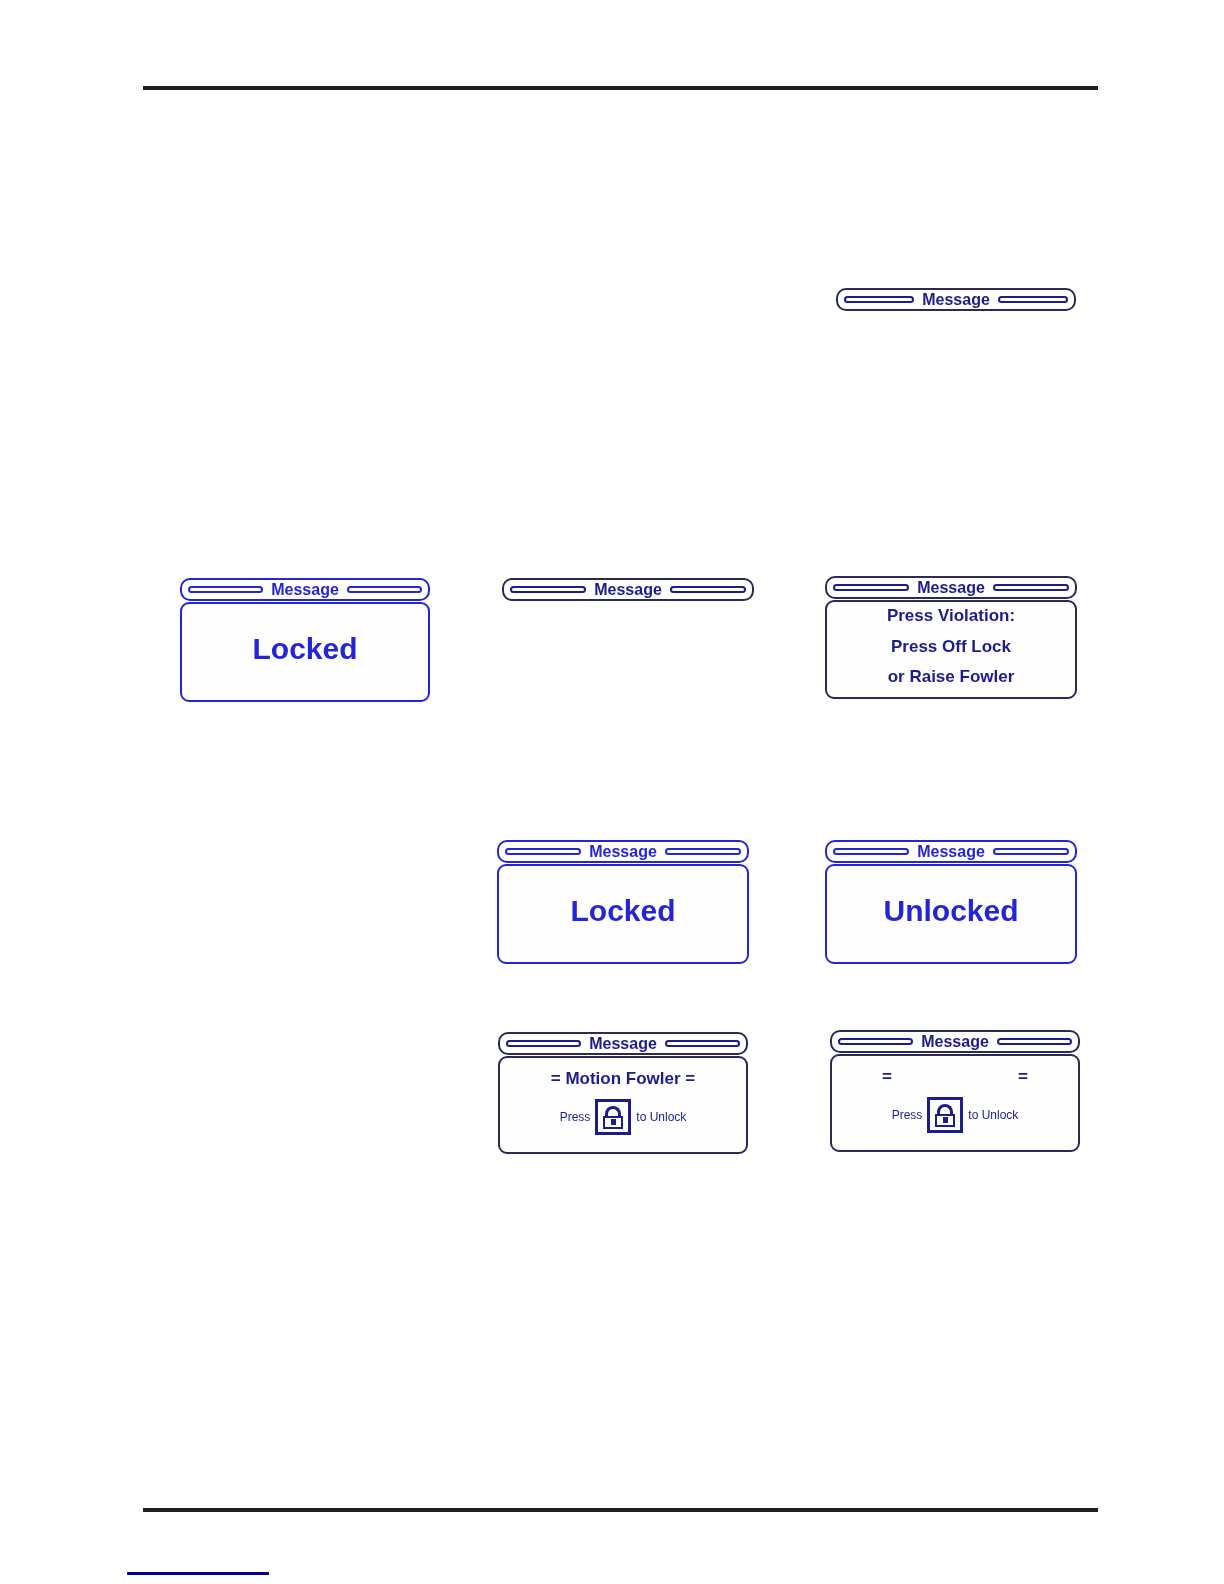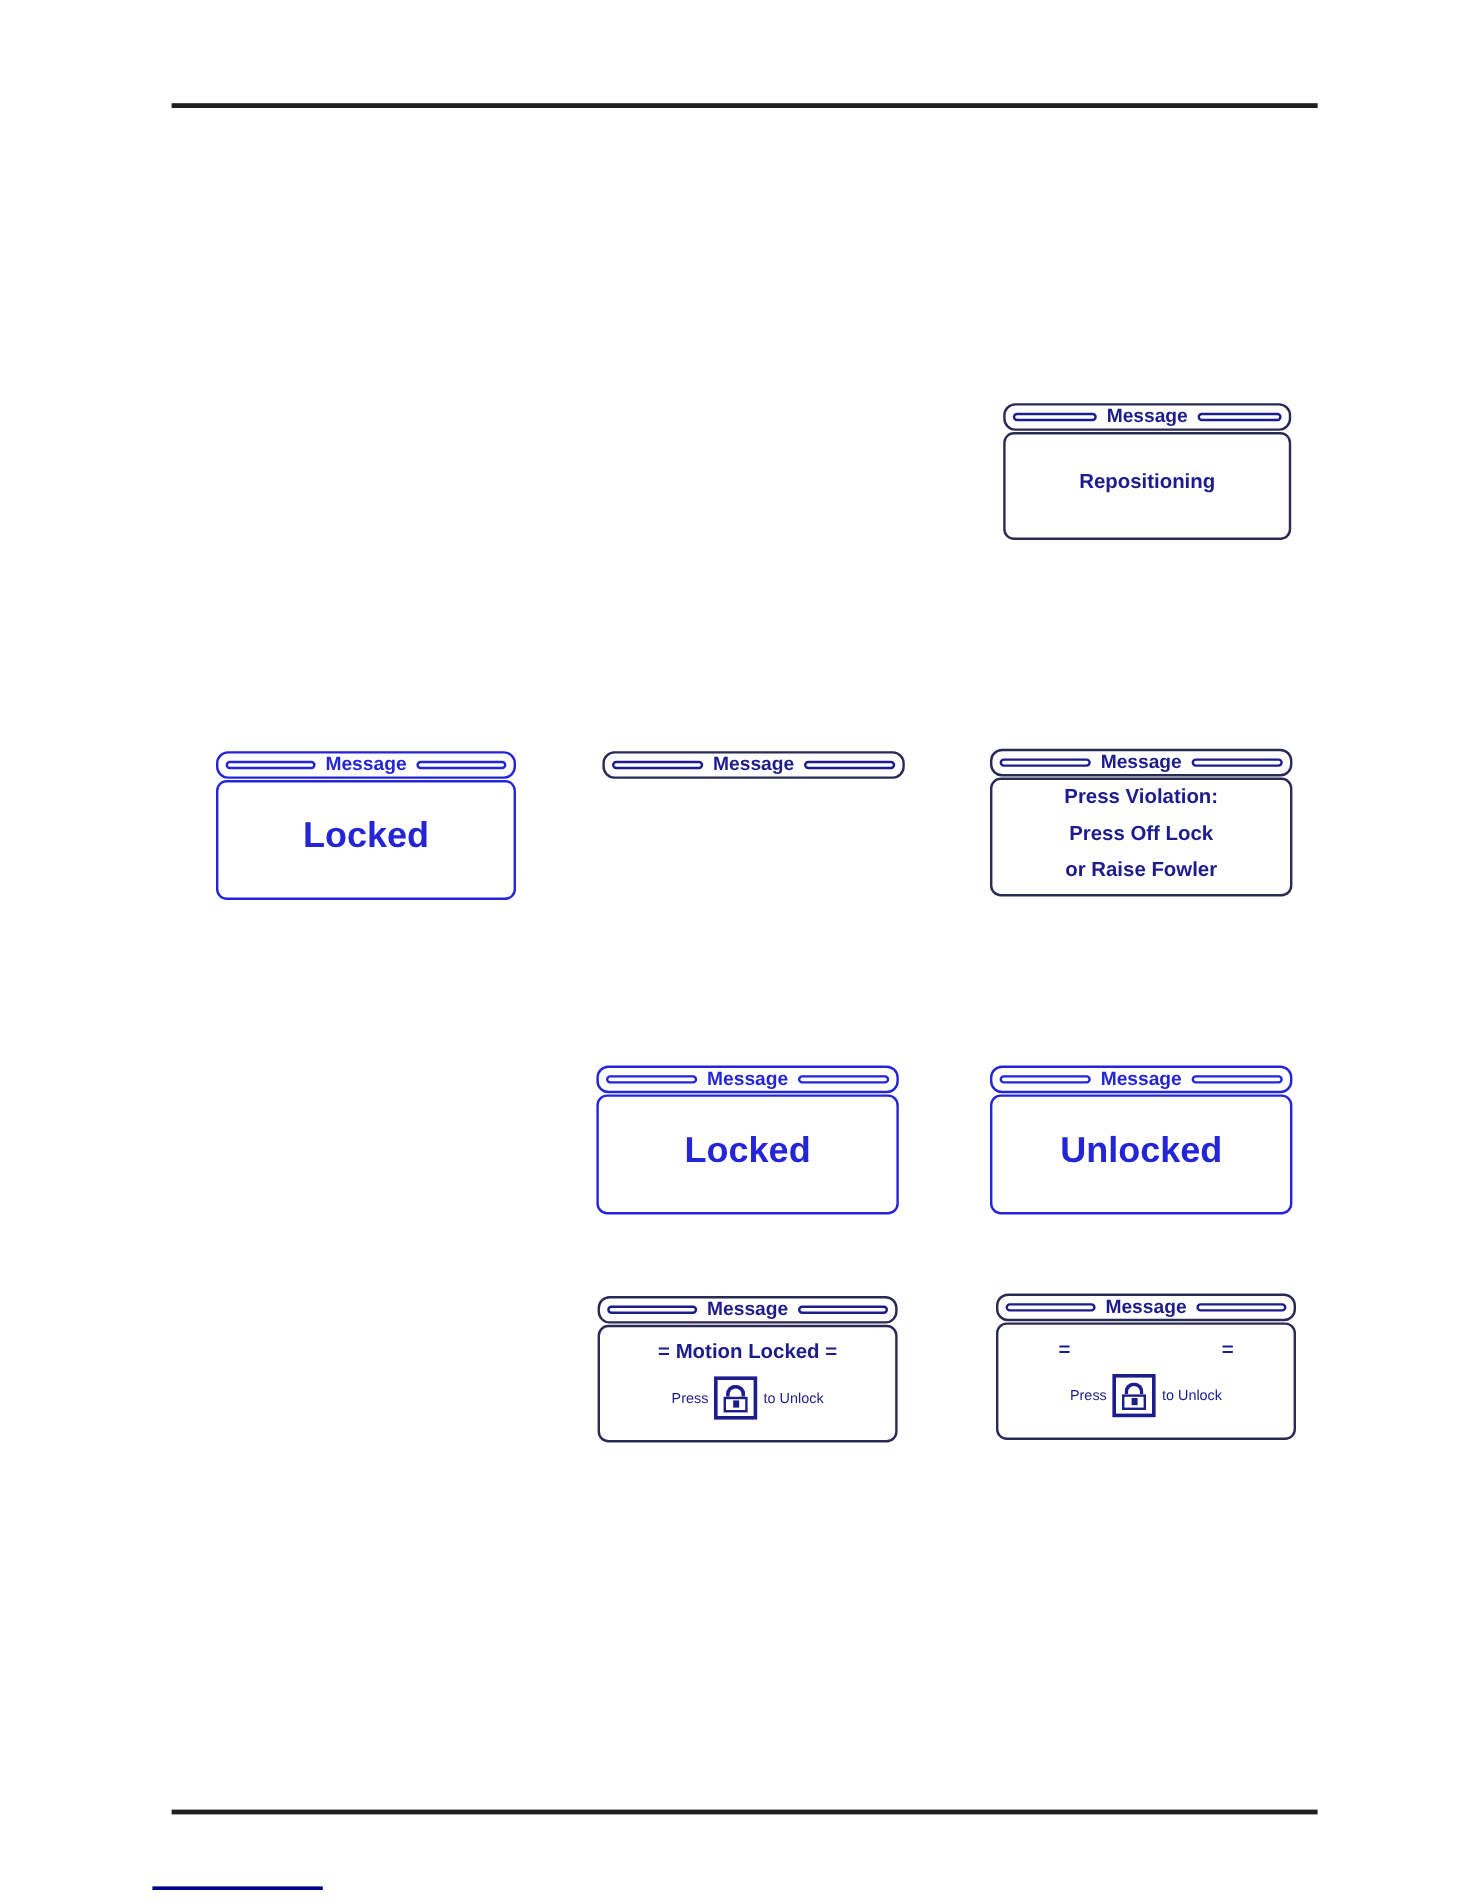--- a/index.html
+++ b/index.html
@@ -5,21 +5,21 @@
   html,body{margin:0;padding:0;}
   body{
     width:1224px;height:1584px;position:relative;background:#ffffff;
     font-family:"Liberation Sans", sans-serif;overflow:hidden;
   }
   .rule{position:absolute;background:#1f1f1f;}
   .rule.top{left:143px;top:86px;width:955px;height:4px;}
   .rule.bottom{left:143px;top:1508px;width:955px;height:4px;}
   .footer-link-line{position:absolute;left:127px;top:1572px;width:142px;height:3px;background:#00008b;}
 
-  .msgbox{position:absolute;display:flex;flex-direction:column;box-sizing:border-box;margin-top:48px;}
+  .msgbox{position:absolute;display:flex;flex-direction:column;box-sizing:border-box;}
   .msgbox.navy{--bc:#2a2a55;--tc:#1c1c8c;}
   .msgbox.bright{--bc:#2525d8;--tc:#2525d8;}
 
   .msg-header{
     height:23px;flex:0 0 23px;border:2px solid var(--bc);border-radius:10px;background:#fefefe;
     display:flex;align-items:center;gap:6px;padding:0 6px;box-sizing:border-box;
   }
   .deco{flex:1 1 auto;height:7px;border:2px solid var(--tc);border-radius:4px;box-sizing:border-box;background:#fff;}
   .msg-title{
     font-weight:bold;font-size:16px;line-height:1;color:var(--tc);
@@ -53,23 +53,20 @@
   <div class="rule top"></div>
   <div class="rule bottom"></div>
   <div class="footer-link-line"></div>
   <div id="boxes">
   <div class="msgbox navy" style="left: 836px; top: 288px; width: 240px; height: 114px;">
     <div class="msg-header">
       <span class="deco"></span>
       <span class="msg-title">Message</span>
       <span class="deco"></span>
     </div>
-    <div class="msg-body">
-          <div class="msg-line sz-md">Repositioning</div>
-        </div>
   </div>
 
   <div class="msgbox bright" style="left: 180px; top: 578px; width: 250px; height: 124px;">
     <div class="msg-header">
       <span class="deco"></span>
       <span class="msg-title">Message</span>
       <span class="deco"></span>
     </div>
     <div class="msg-body">
           <div class="msg-line sz-xl">Locked</div>
@@ -119,21 +116,21 @@
         </div>
   </div>
 
   <div class="msgbox navy" style="left: 498px; top: 1032px; width: 250px; height: 122px;">
     <div class="msg-header">
       <span class="deco"></span>
       <span class="msg-title">Message</span>
       <span class="deco"></span>
     </div>
     <div class="msg-body">
-          <div class="msg-line sz-md">= Motion Locked =</div>
+          <div class="msg-line sz-md">= Motion Fowler =</div>
           <div class="press-line">
             <span>Press</span>
             <span class="lock-frame">
               <span class="lock-shackle"></span>
               <span class="lock-body">
                 <span class="lock-keyhole"></span>
               </span>
             </span>
             <span>to Unlock</span>
           </div>

